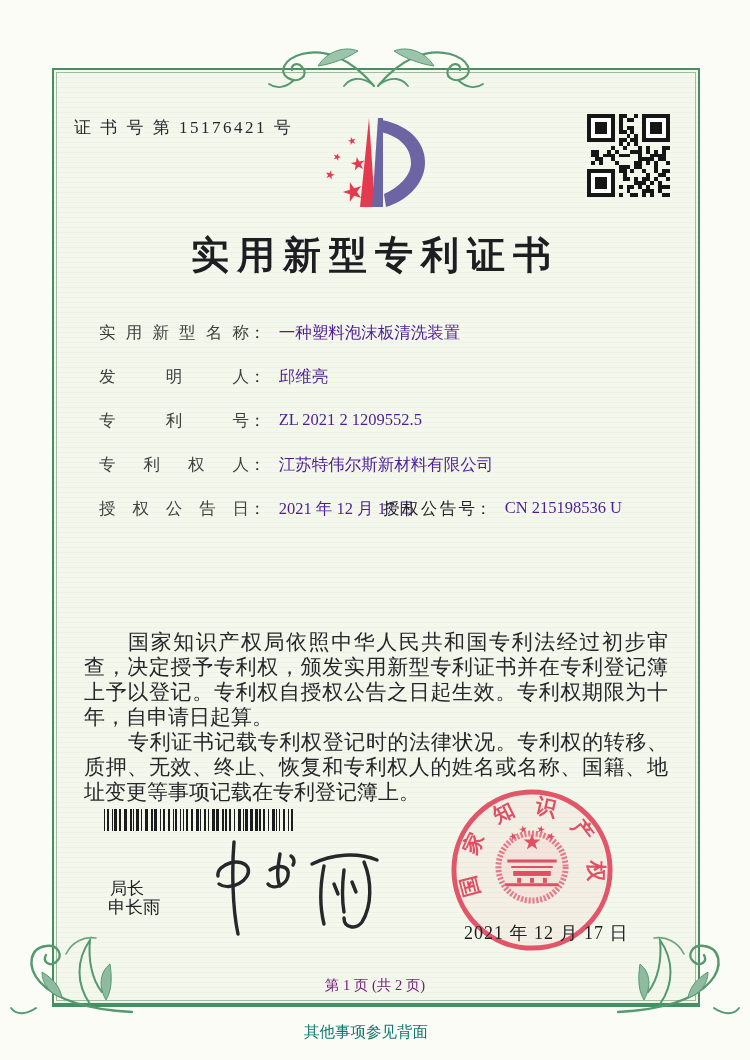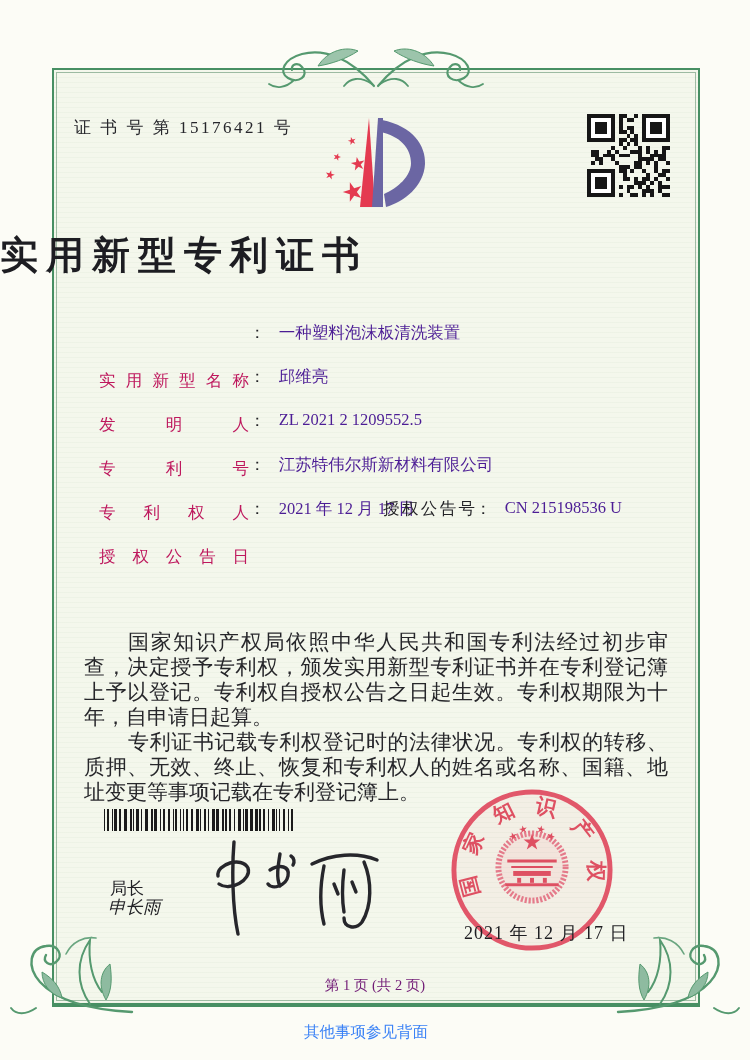--- a/index.html
+++ b/index.html
@@ -26,64 +26,64 @@
 
   
   .cert-no {
     position:absolute; left:74px; top:116px; font-size:17px;
     letter-spacing:2.5px; color:#26262b; z-index:4;
   }
   .logo { position:absolute; left:312px; top:110px; z-index:4; }
   .qr   { position:absolute; left:587px; top:114px; z-index:4; }
 
   .title {
-    position:absolute; left:0; top:230px; width:694px; text-align:left;
+    position:absolute; left:0; top:230px; width:750px; text-align:center;
     font-size:38px; font-weight:700; letter-spacing:8px; color:#1d1d22; z-index:4;
   }
 
   
   .fields { position:absolute; left:99px; top:322px; width:570px; font-size:16.5px; z-index:4; }
   .frow { position:relative; height:26px; margin-bottom:18px; white-space:nowrap; }
   .flabel {
     display:inline-block; width:150px; text-align:justify; text-align-last:justify;
-    vertical-align:top; color:#be185d;margin-top:48px;
+    vertical-align:top; color:#404040;
   }
   .fcolon { display:inline-block; vertical-align:top; }
   .fvalue { display:inline-block; margin-left:9px; vertical-align:top; color:#4c1d95; }
   .grant-group { position:absolute; left:284px; top:0; white-space:nowrap; }
   .glabel {
     display:inline-block; width:92px; text-align:justify; text-align-last:justify; vertical-align:top;
   }
 
   
   .paras {
     position:absolute; left:84px; top:630px; width:584px; z-index:4;
     font-size:21px; line-height:25px; text-align:justify; color:#26262a;
   }
   .paras p { text-indent:2.1em; margin:0; }
 
   
   .barcode { position:absolute; left:104px; top:809px; z-index:4; }
   .signer-title { position:absolute; left:110px; top:862px; font-size:17px; z-index:4;margin-top:15px; }
-  .signer-name  { position:absolute; left:108px; top:895px; font-size:17.5px; z-index:4;font-style:italic; }
+  .signer-name  { position:absolute; left:108px; top:895px; font-size:17.5px; z-index:4; }
   .signature { position:absolute; left:192px; top:836px; z-index:4; }
 
   .seal { position:absolute; left:448px; top:786px; z-index:4; opacity:0.92; }
   .seal-date {
     position:absolute; left:464px; top:921px; z-index:5;
     font-size:18px; letter-spacing:1px; color:#1e1e22;
   }
 
   .page-num {
     position:absolute; left:0; top:976px; width:750px; text-align:center;
     font-size:14.5px; color:#701a75; z-index:4;
   }
   .back-note {
     position:absolute; left:0; top:1022px; width:732px; text-align:center;
-    font-size:15.5px; color:#3b82f6; z-index:4;
+    font-size:15.5px; color:#0f766e; z-index:4;
   }
 </style>
 </head>
 <body>
 
 <svg width="0" height="0" style="position:absolute">
   <defs>
     <polygon id="star5" points="0,-10 2.25,-3.09 9.51,-3.09 3.63,1.18 5.88,8.09 0,3.82 -5.88,8.09 -3.63,1.18 -9.51,-3.09 -2.25,-3.09"></polygon>
     <g id="corner-flourish">
       <path d="M126,92 C88,90 52,82 34,62 C20,46 24,28 40,26 C52,24 58,36 50,42 C44,47 36,42 40,35" fill="none" stroke="#55996f" stroke-width="2.4" stroke-linecap="round"></path>

